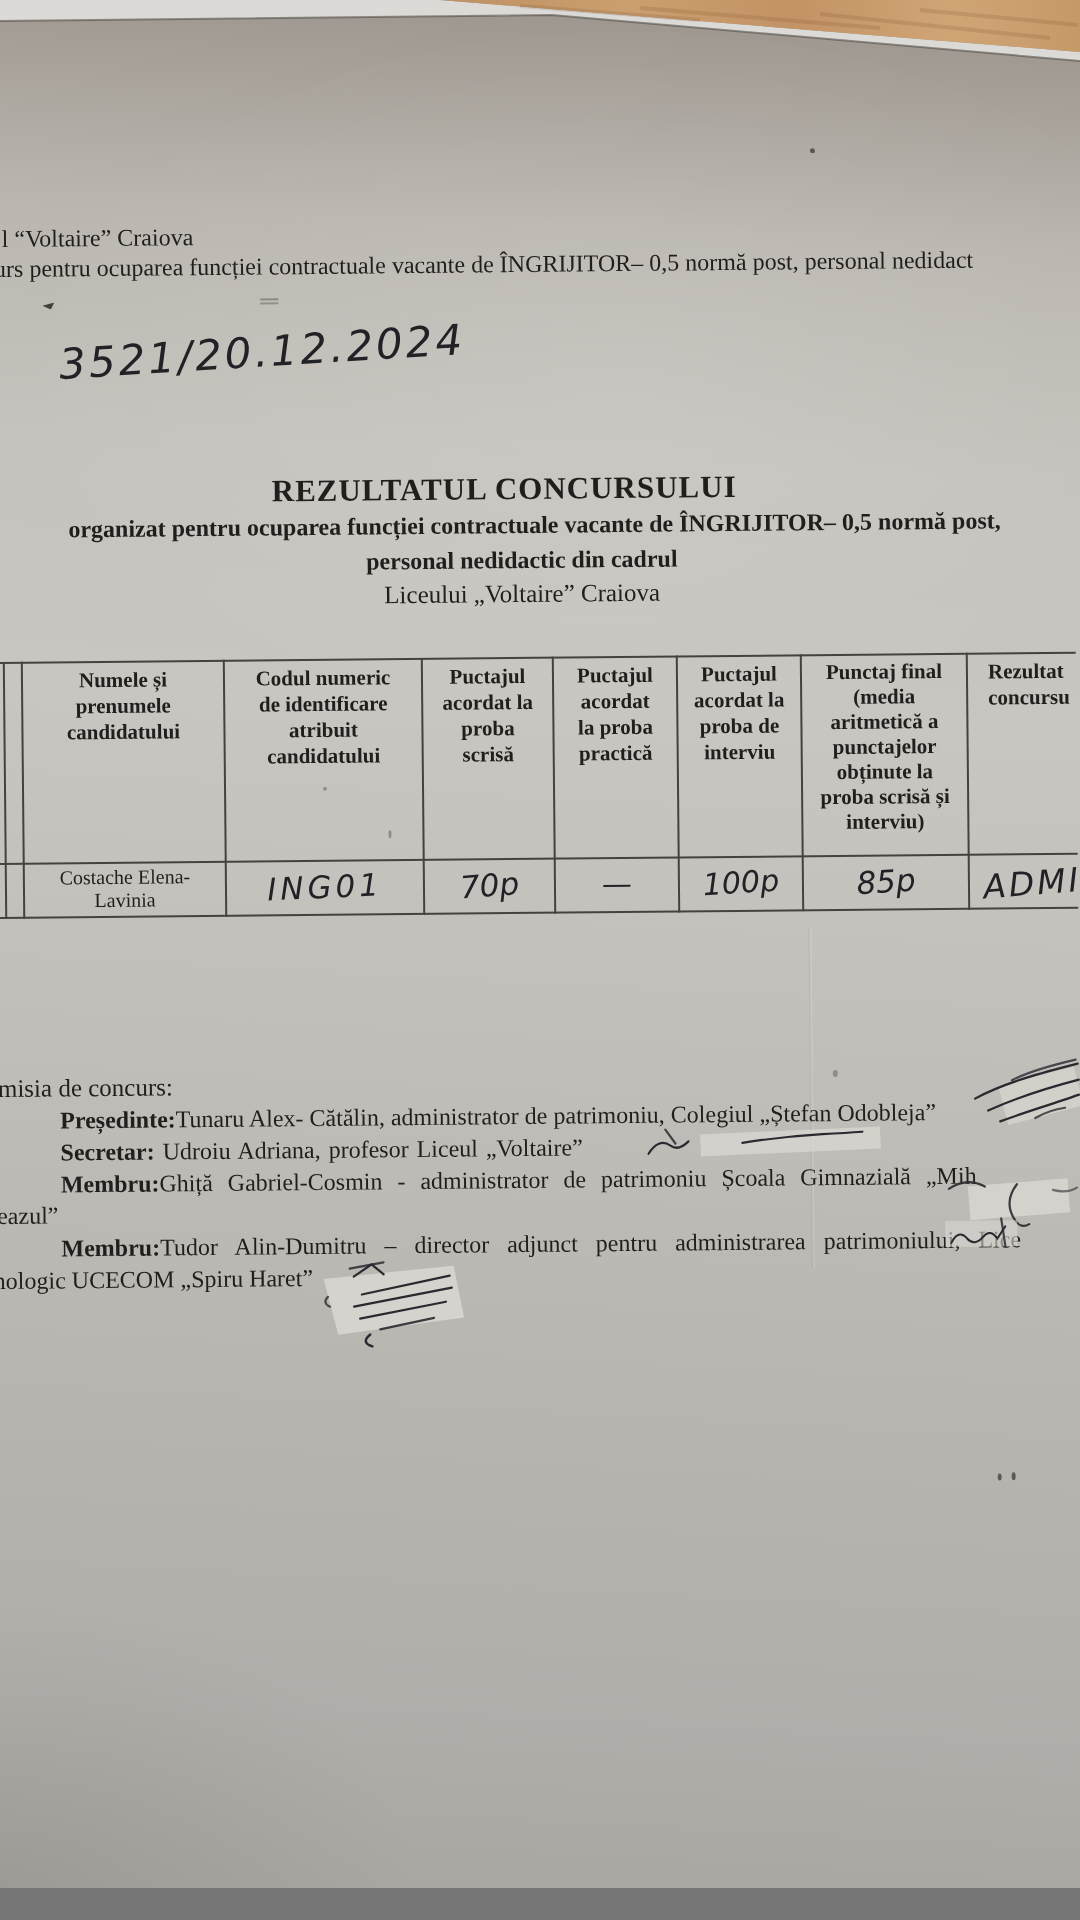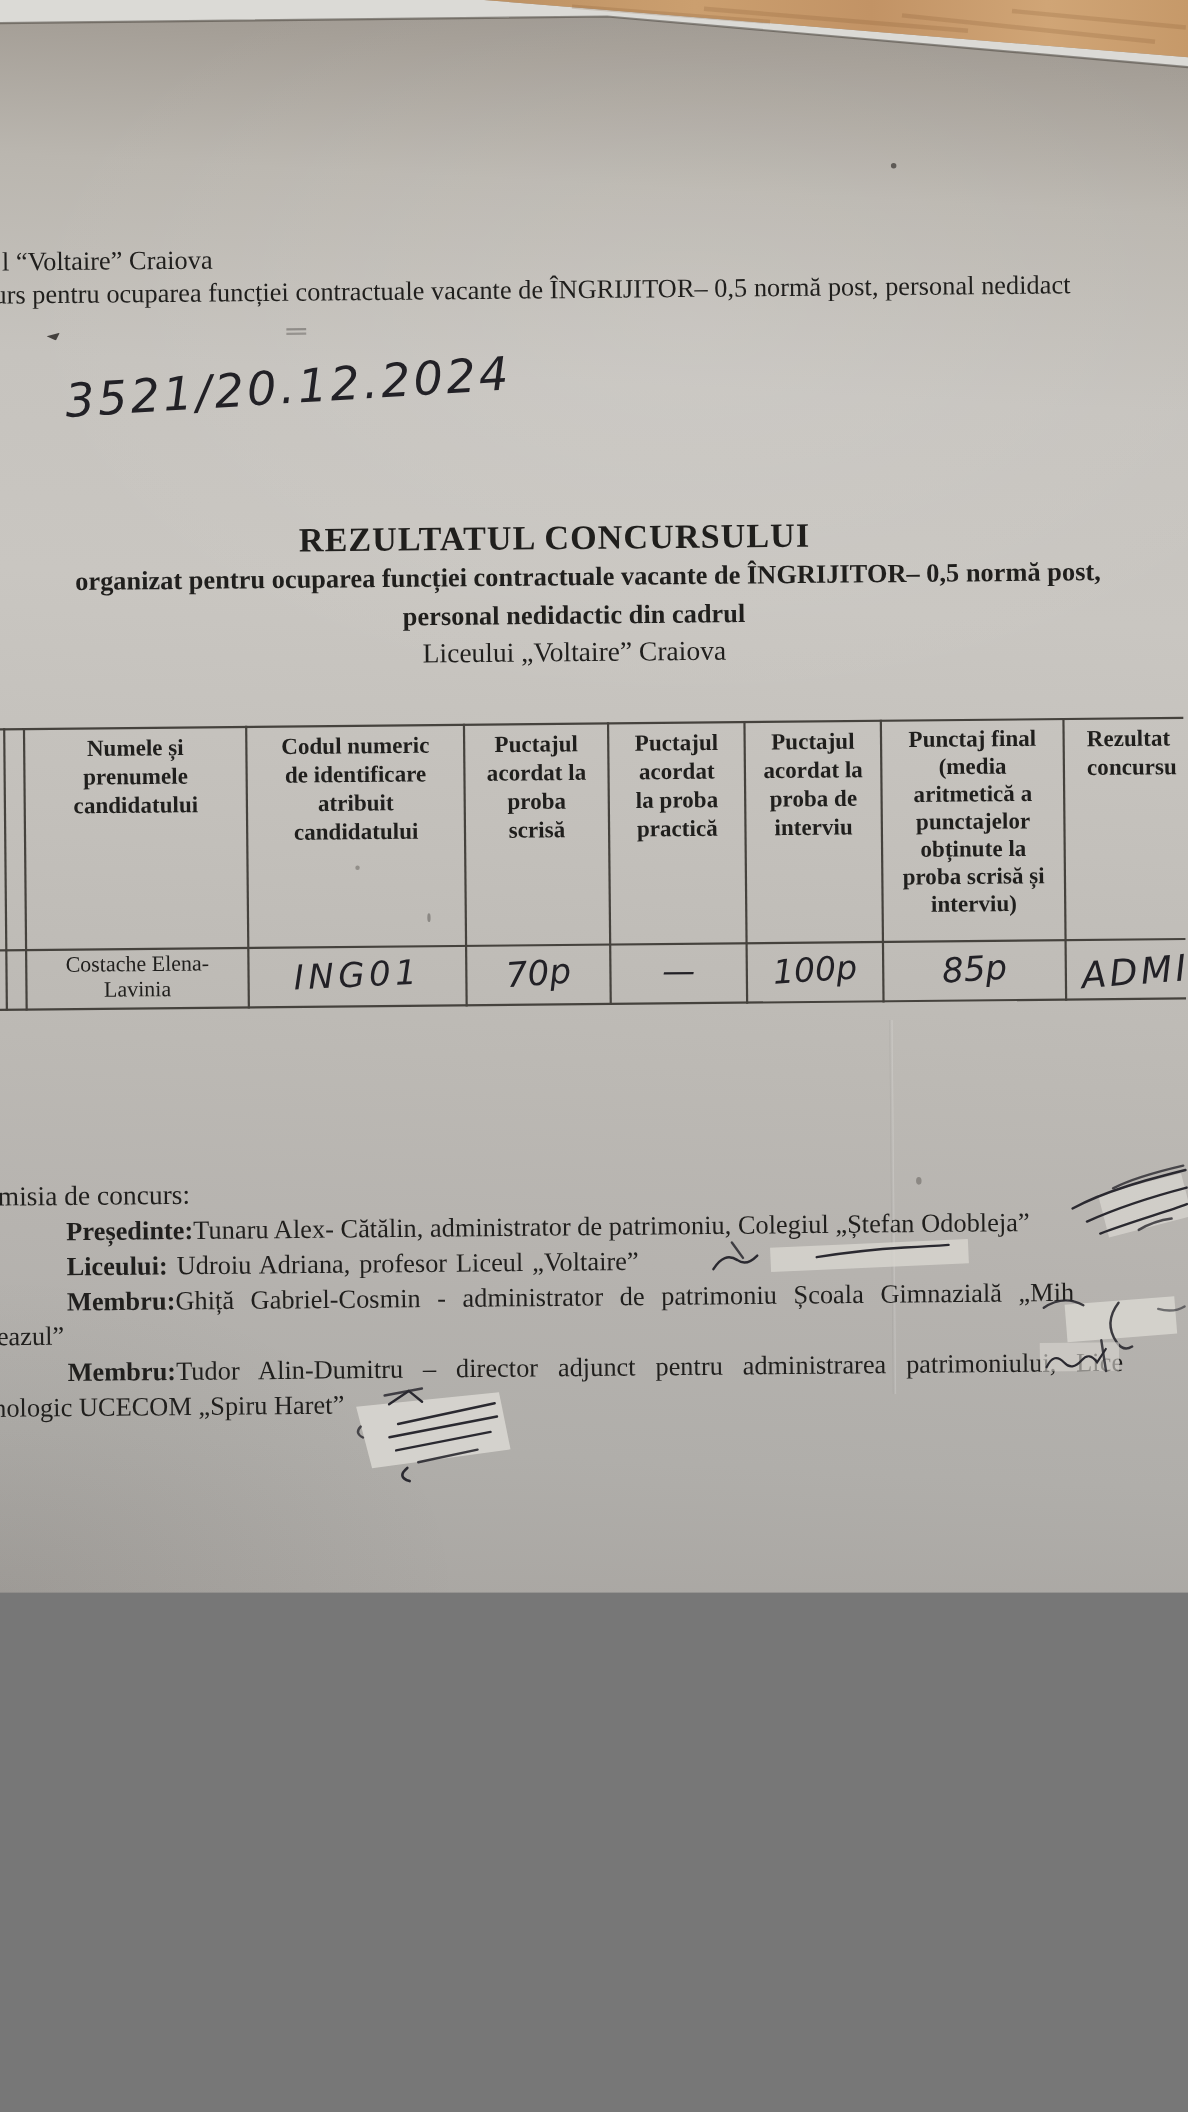--- a/index.html
+++ b/index.html
@@ -1,16 +1,16 @@
 <!DOCTYPE html>
 <html><head>
 <meta charset="utf-8">
 <style>
   html,body{margin:0;padding:0;background:#777;}
-  #stage{position:relative;width:1080px;height:1448px;overflow:hidden;
+  #stage{position:relative;width:1080px;height:1888px;overflow:hidden;
     font-family:"Liberation Serif", serif;color:#201f1d;
     background:
       radial-gradient(900px 520px at 58% 20%, rgba(255,255,255,0.10), rgba(255,255,255,0) 70%),
       radial-gradient(700px 480px at 0% 100%, rgba(55,50,45,0.10), rgba(55,50,45,0) 60%),
       linear-gradient(183deg,#97918a 0%,#a59f97 5%,#bab6af 13%,#c6c3be 25%,#c9c6c1 38%,#c3c0bb 52%,#bcb9b4 66%,#b6b3af 78%,#b0aeaa 90%,#a9a6a2 100%);}
   .abs{position:absolute;}
   .serif{font-family:"Liberation Serif", serif;}
   .nowrap{white-space:nowrap;}
   .hw{font-family:"DejaVu Sans", sans-serif;font-style:italic;color:#222126;}
   #doc{position:absolute;left:0;top:0;width:1080px;height:1920px;
@@ -116,21 +116,21 @@
       <div class="rowcell hw" style="left:808px;width:160px;font-size:31px;transform:rotate(-3deg);">85p</div>
       <div class="rowcell hw" style="left:985px;width:200px;font-size:33px;letter-spacing:3px;justify-content:flex-start;transform:rotate(-4deg);">ADMIS</div>
     </div>
 
     <div class="cmline" style="left:-2px;top:1075px;font-size:25px;">misia de concurs:</div>
 
     <div class="cmline" style="left:60px;top:1108px;">
       <span class="cmrole">Președinte:</span><span>Tunaru Alex- Cătălin, administrator de patrimoniu, Colegiul „Ștefan Odobleja”</span>
     </div>
     <div class="cmline" style="left:60px;top:1140px;word-spacing:2px;">
-      <span class="cmrole">Liceului: </span><span>Udroiu Adriana, profesor Liceul „Voltaire”</span>
+      <span class="cmrole">Secretar: </span><span>Udroiu Adriana, profesor Liceul „Voltaire”</span>
     </div>
     <div class="cmline" style="left:60px;top:1172px;word-spacing:9px;">
       <span class="cmrole">Membru:</span><span>Ghiță Gabriel-Cosmin - administrator de patrimoniu Școala Gimnazială „Mih</span>
     </div>
     <div class="cmline" style="left:-4px;top:1203px;">
       <span>eazul”</span>
     </div>
     <div class="cmline" style="left:60px;top:1236px;word-spacing:12px;">
       <span class="cmrole">Membru:</span><span>Tudor Alin-Dumitru – director adjunct pentru administrarea patrimoniului, Lice</span>
     </div>

